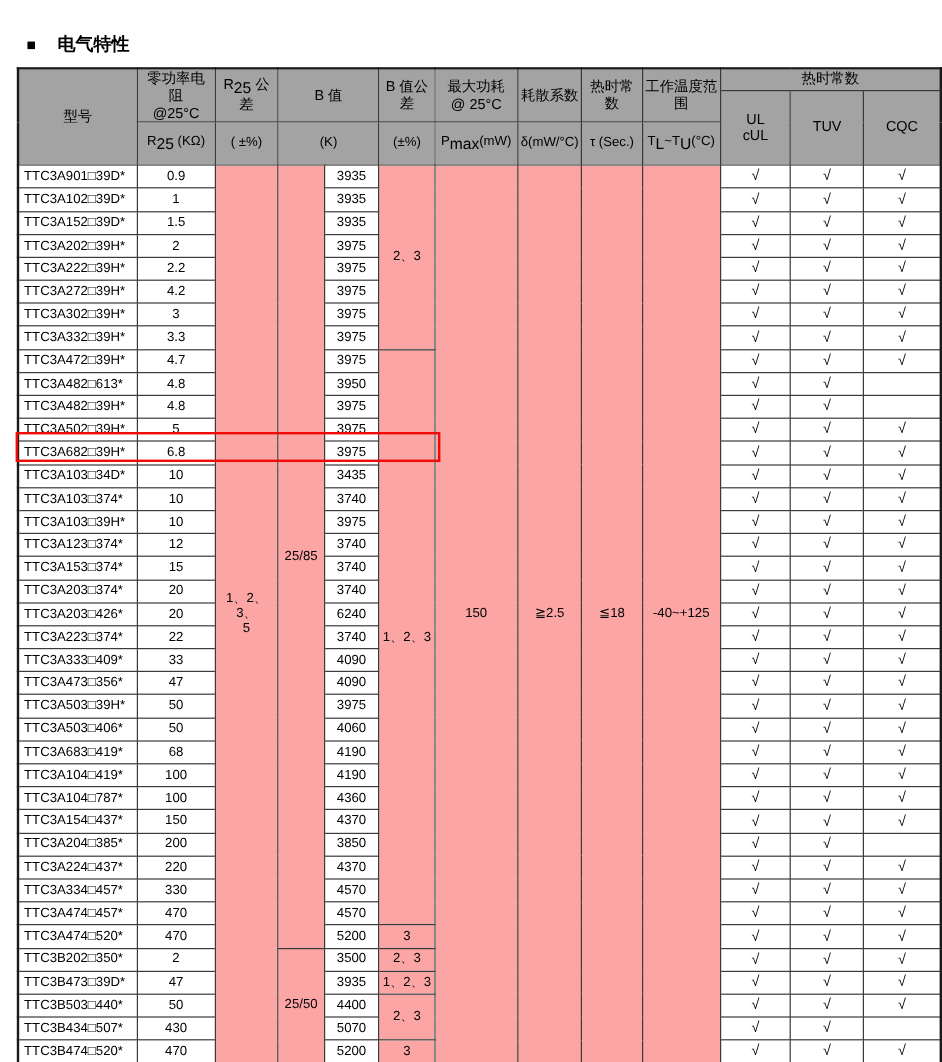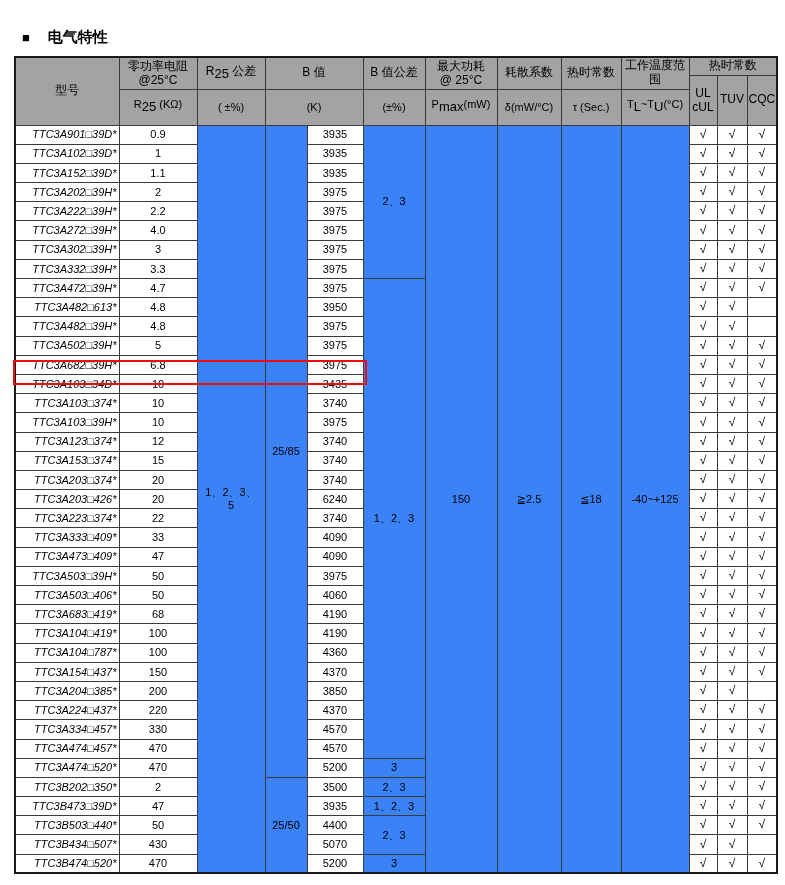--- a/index.html
+++ b/index.html
@@ -22,25 +22,25 @@
   }
   table.spec td {
     border:1px solid #3a3a3a;
     font-size:11px; line-height:1.15;
     text-align:center; vertical-align:middle;
     padding:0 2px; overflow:hidden;
   }
   thead td { background:#a3a3a3; }
   thead tr.hr1 td, thead tr.hr2 td { font-size:12px; }
   thead .two-line div { line-height:1.2; }
-  thead td.cert-sub { font-size:11px; padding:0 1px; }
+  thead td.cert-sub { font-size:11px; padding:0 18px; }
   thead sub { font-size:13px; }
   tbody tr { height:19.2px; }
-  tbody td.model { text-align:right; padding-left:4px; white-space:nowrap;font-style:italic; }
-  tbody td.span-cell { background:#3b82f6; }
+  tbody td.model { text-align:left; padding-left:4px; white-space:nowrap; }
+  tbody td.span-cell { background:#fca5a5; }
   tbody td.pre { white-space:pre-line; }
   tbody td.check { font-size:12px; }
 
   .red-box {
     position:absolute; left:13px; top:360px;
     width:350px; height:21px;
     border:2px solid #f00a0a;
     pointer-events:none;
   }
 </style>
@@ -126,21 +126,21 @@
       <tr>
         <td class="model">TTC3A102□39D*</td>
         <td>1</td>
         <td>3935</td>
         <td class="check">√</td>
         <td class="check">√</td>
         <td class="check">√</td>
       </tr>
       <tr>
         <td class="model">TTC3A152□39D*</td>
-        <td>1.1</td>
+        <td>1.5</td>
         <td>3935</td>
         <td class="check">√</td>
         <td class="check">√</td>
         <td class="check">√</td>
       </tr>
       <tr>
         <td class="model">TTC3A202□39H*</td>
         <td>2</td>
         <td>3975</td>
         <td class="check">√</td>
@@ -150,21 +150,21 @@
       <tr>
         <td class="model">TTC3A222□39H*</td>
         <td>2.2</td>
         <td>3975</td>
         <td class="check">√</td>
         <td class="check">√</td>
         <td class="check">√</td>
       </tr>
       <tr>
         <td class="model">TTC3A272□39H*</td>
-        <td>4.0</td>
+        <td>4.2</td>
         <td>3975</td>
         <td class="check">√</td>
         <td class="check">√</td>
         <td class="check">√</td>
       </tr>
       <tr>
         <td class="model">TTC3A302□39H*</td>
         <td>3</td>
         <td>3975</td>
         <td class="check">√</td>
@@ -286,21 +286,21 @@
       </tr>
       <tr>
         <td class="model">TTC3A333□409*</td>
         <td>33</td>
         <td>4090</td>
         <td class="check">√</td>
         <td class="check">√</td>
         <td class="check">√</td>
       </tr>
       <tr>
-        <td class="model">TTC3A473□409*</td>
+        <td class="model">TTC3A473□356*</td>
         <td>47</td>
         <td>4090</td>
         <td class="check">√</td>
         <td class="check">√</td>
         <td class="check">√</td>
       </tr>
       <tr>
         <td class="model">TTC3A503□39H*</td>
         <td>50</td>
         <td>3975</td>

